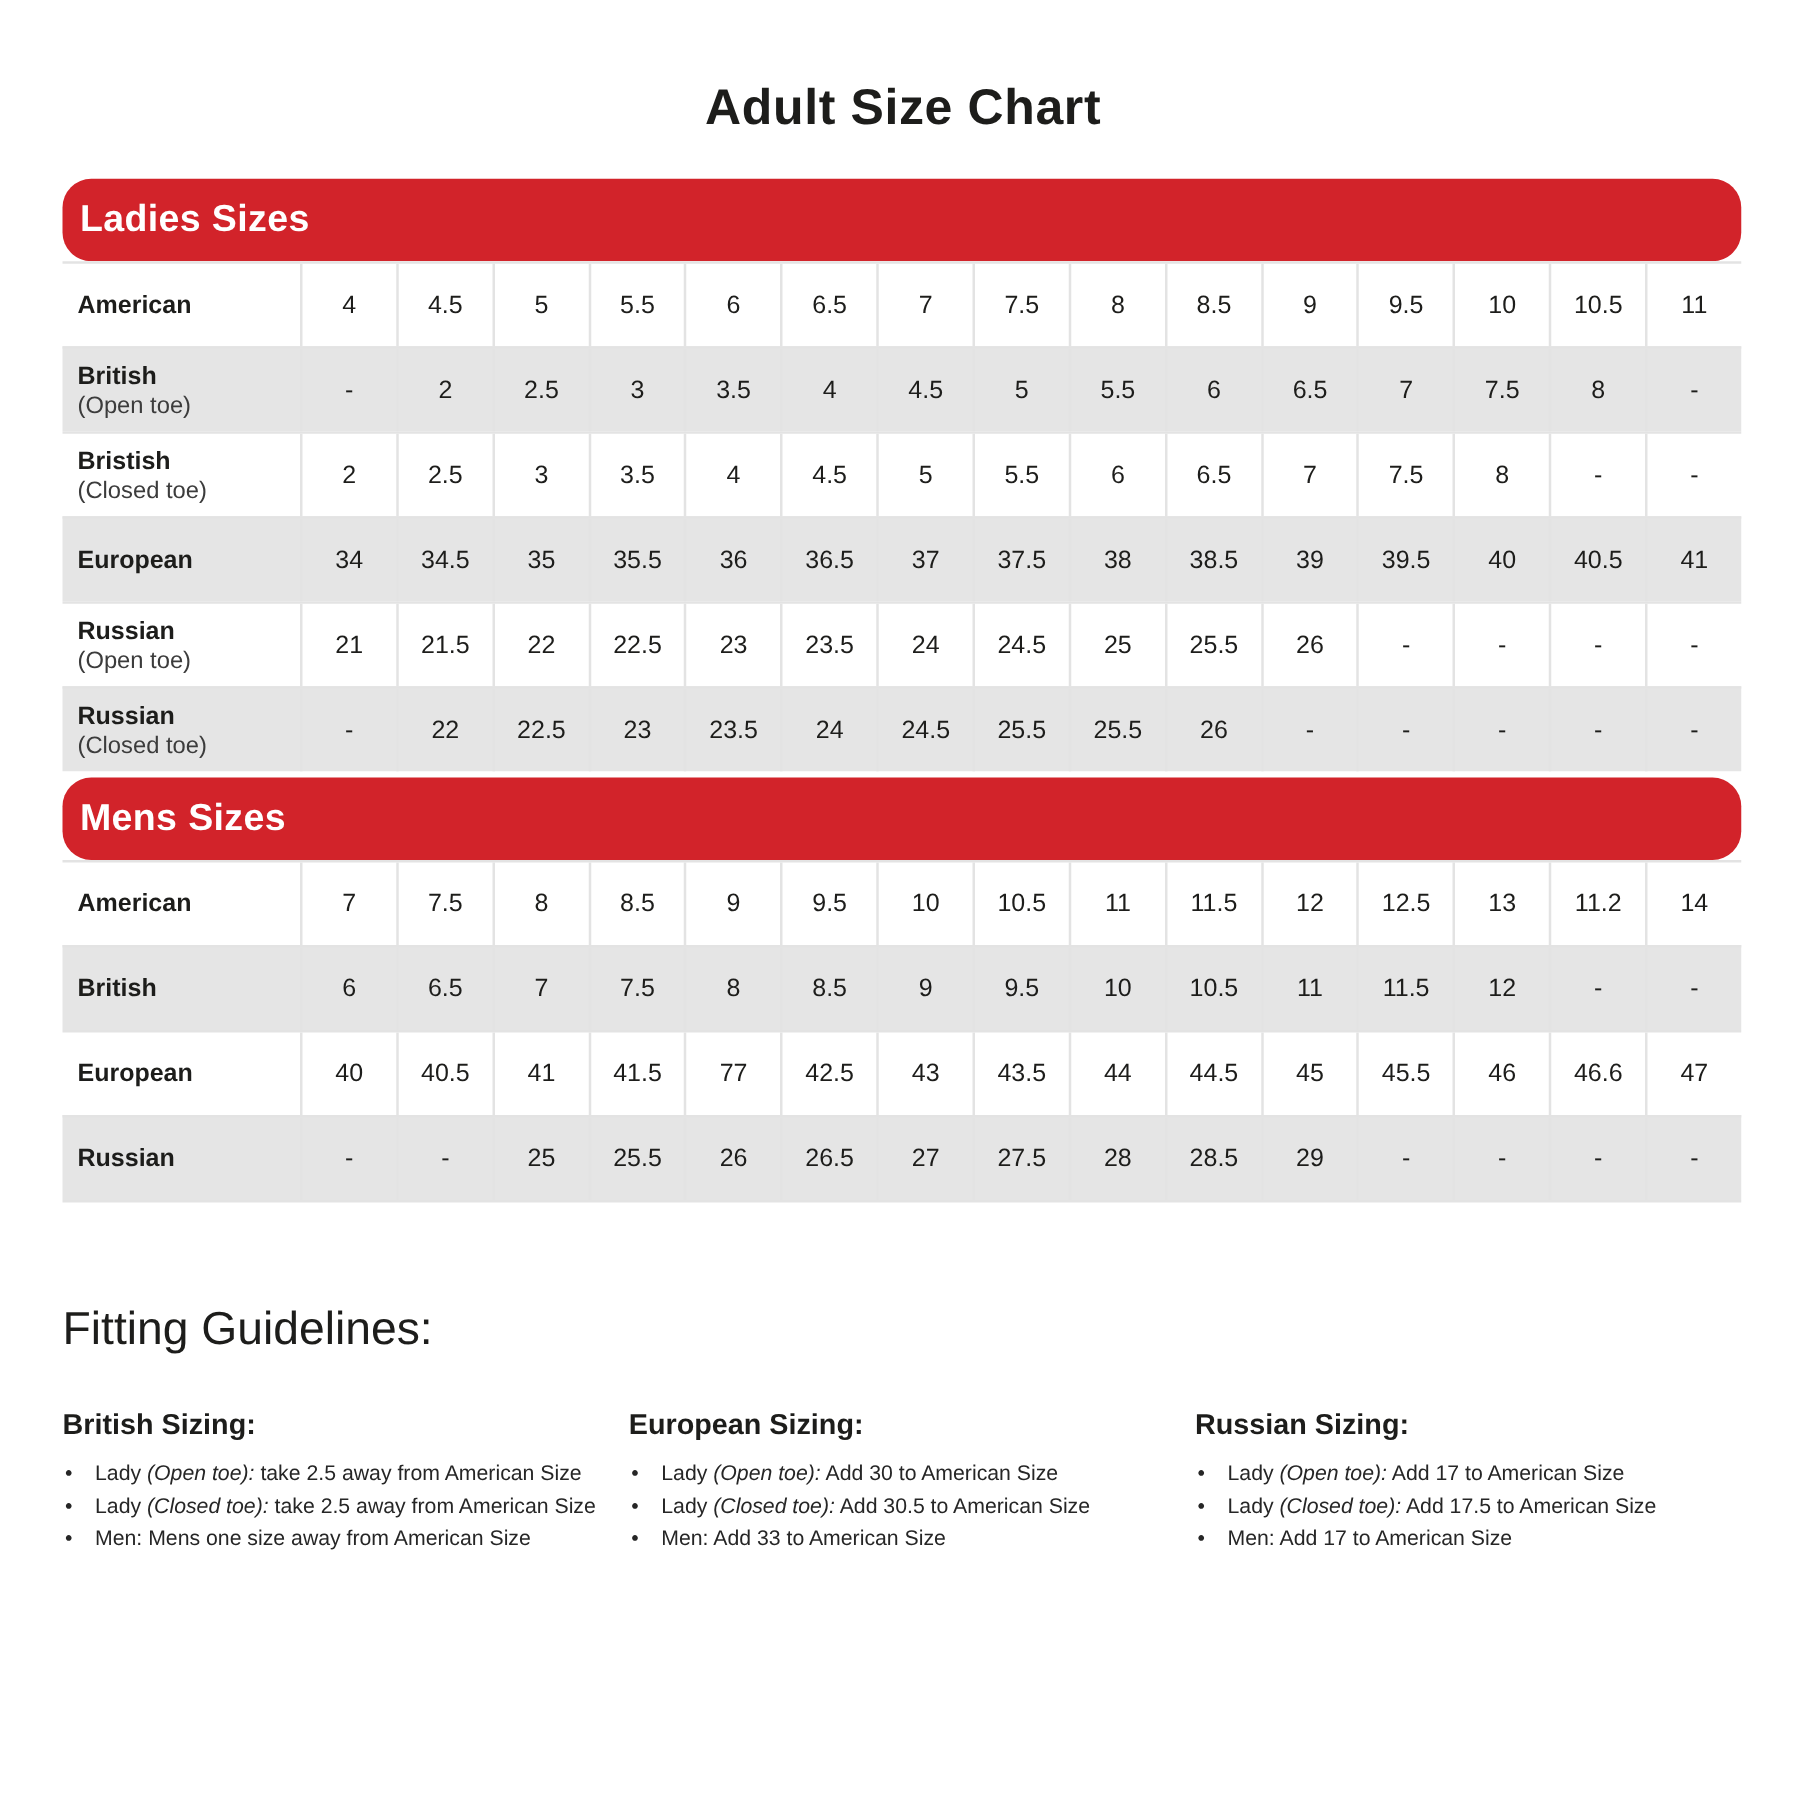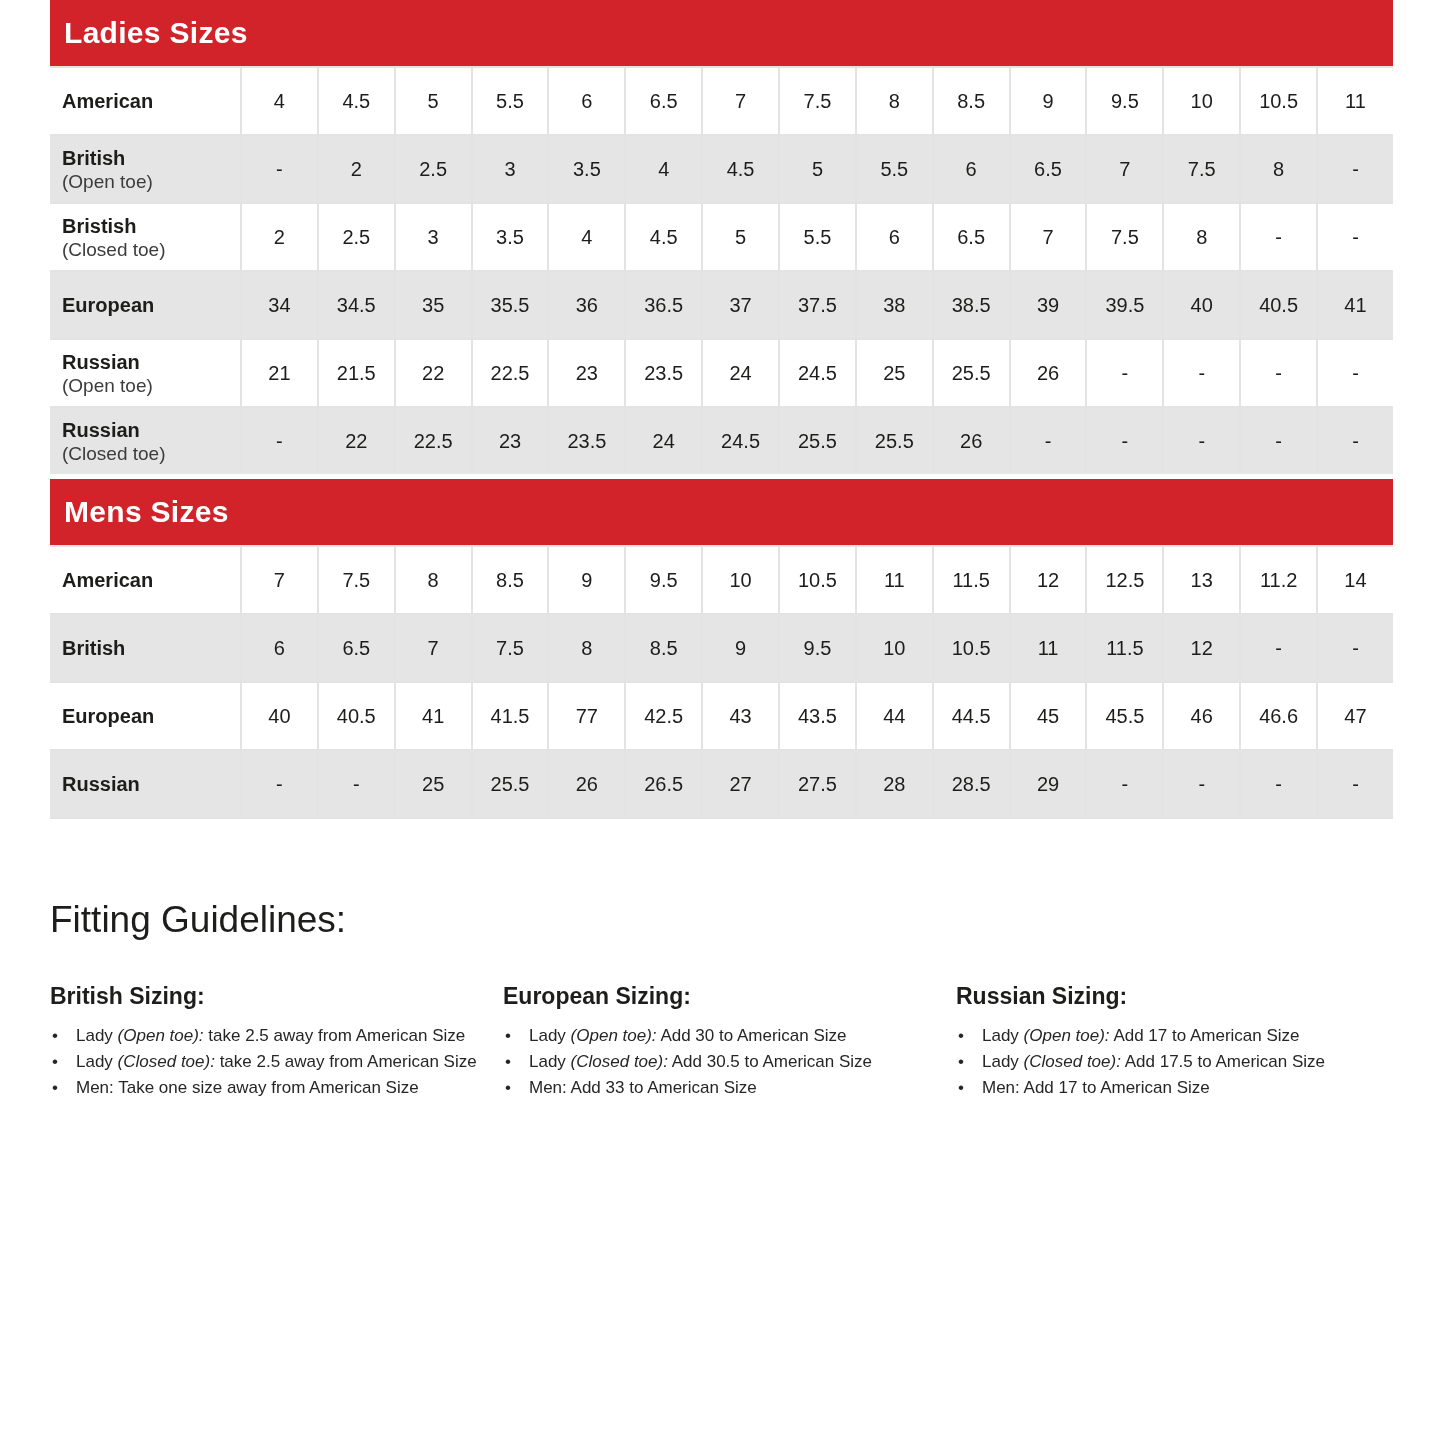--- a/index.html
+++ b/index.html
@@ -22,20 +22,21 @@
   .band {
     height: 66px;
     background: #d2232a;
     color: #ffffff;
     display: flex;
     align-items: center;
     padding-left: 14px;
     font-size: 30px;
     font-weight: 800;
     letter-spacing: 0.3px;
+    border-radius: 23px;
   }
   .band-mens { margin-top: 5px; }
   .size-row { display: flex; height: 68px; border-top: 2px solid #e3e3e3; background: #ffffff; }
   .size-row.stripe { background: #e5e5e5; }
   #mens-rows { border-bottom: 2px solid #e3e3e3; }
   .cell { display: flex; align-items: center; justify-content: center; font-size: 20px; }
   .label-cell {
     width: 190px;
     flex: none;
     flex-direction: column;
@@ -61,20 +62,21 @@
     color: #262626;
   }
   .gl-col li::before { content: "\2022"; position: absolute; left: 2px; top: 0; }
   .it { font-style: italic; }
 </style>
 </head>
 <body>
 
 <div class="page">
 
+  <h1 class="page-title">Adult Size Chart</h1>
 
   <div class="chart">
     <div class="band">
       <span>Ladies Sizes</span>
     </div>
     <div id="ladies-rows">
         <div class="size-row">
           <div class="cell label-cell">
             <span class="lbl">American</span>
           </div>
@@ -288,21 +290,21 @@
   </div>
 
   <div class="guidelines">
     <h2 class="guidelines-title">Fitting Guidelines:</h2>
     <div class="gl-cols" id="gl-cols">
         <div class="gl-col">
           <h3>British Sizing:</h3>
           <ul>
             <li><span>Lady </span><span class="it">(Open toe):</span><span>  take 2.5 away from American Size</span></li>
             <li><span>Lady </span><span class="it">(Closed toe):</span><span> take 2.5 away from American Size</span></li>
-            <li><span>Men: Take one size away from American Size</span></li>
+            <li><span>Men: Mens one size away from American Size</span></li>
           </ul>
         </div>
         <div class="gl-col">
           <h3>European Sizing:</h3>
           <ul>
             <li><span>Lady </span><span class="it">(Open toe):</span><span>  Add 30 to American Size</span></li>
             <li><span>Lady </span><span class="it">(Closed toe):</span><span> Add 30.5 to American Size</span></li>
             <li><span>Men: Add 33 to American Size</span></li>
           </ul>
         </div>

